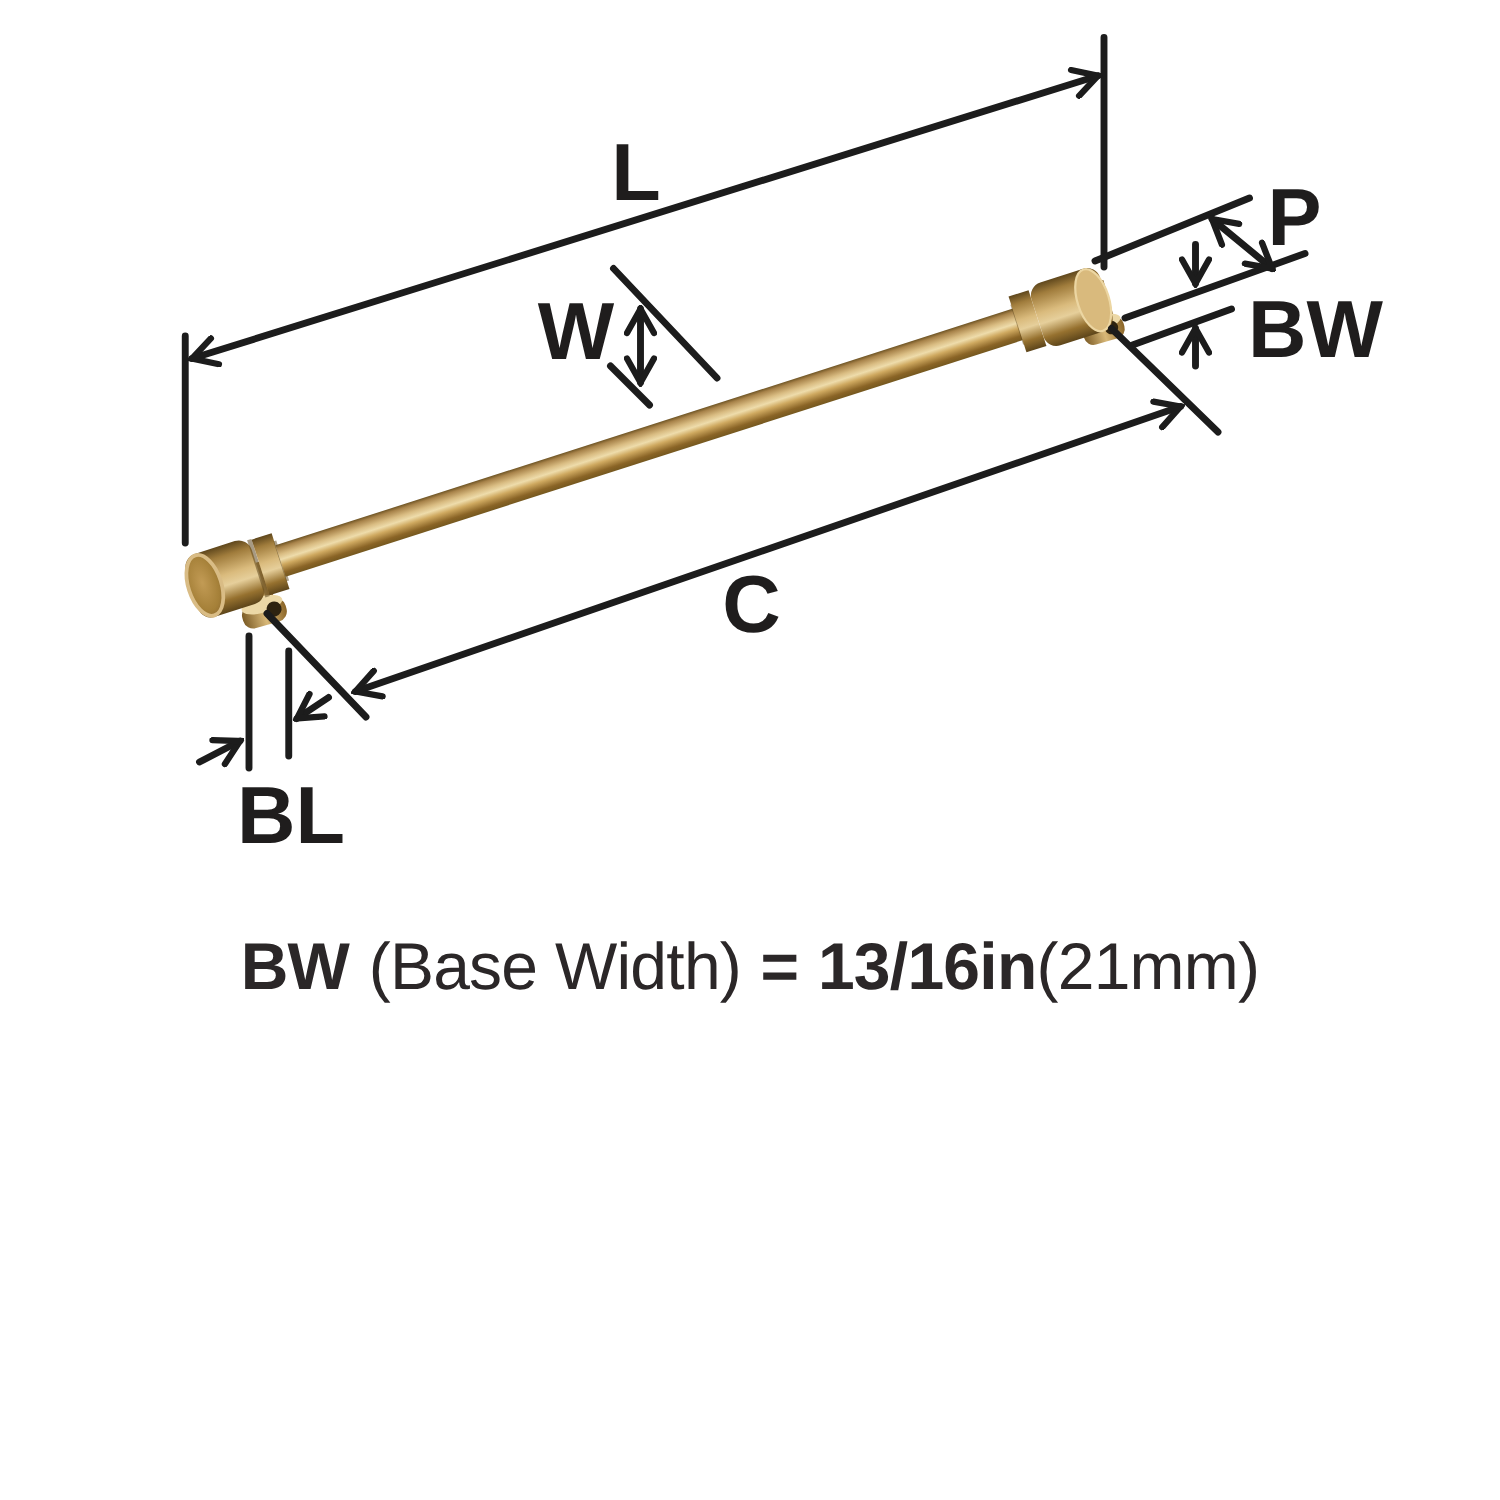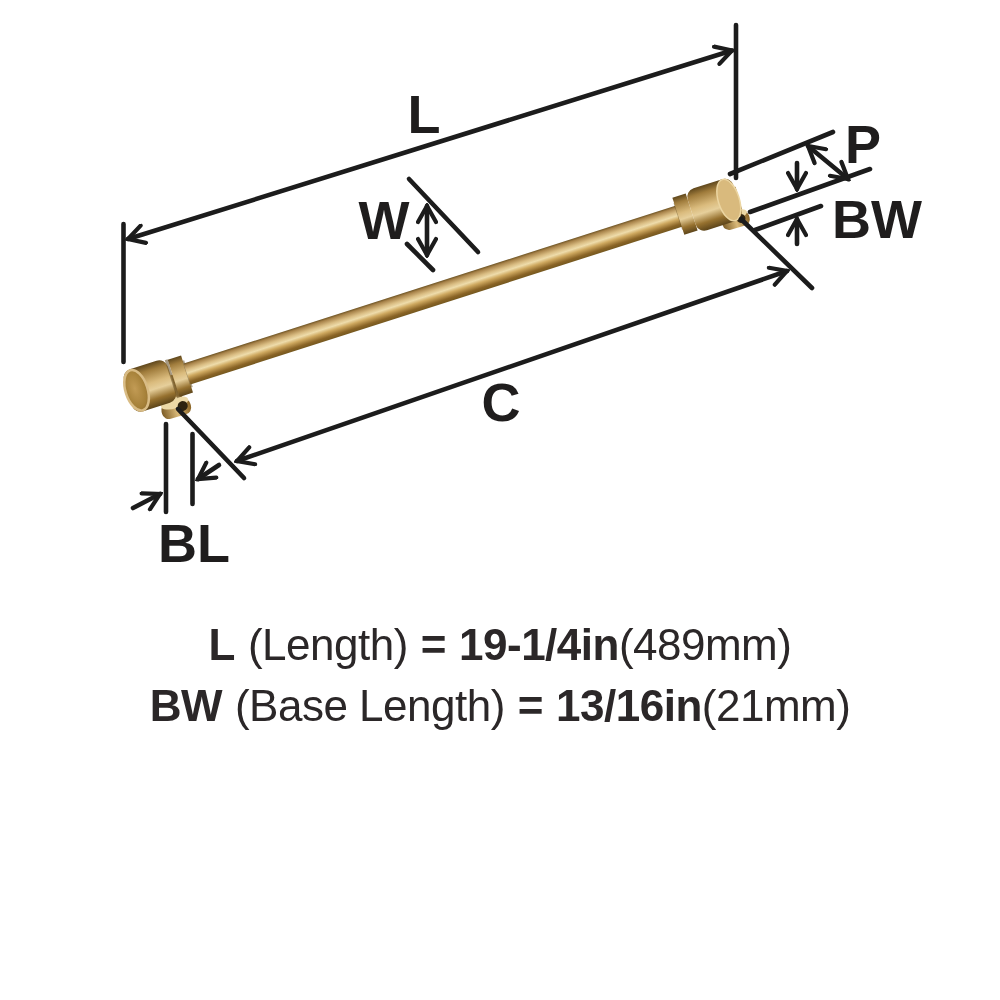--- a/index.html
+++ b/index.html
@@ -111,19 +111,16 @@
     <text class="dim-label" x="424" y="133" font-size="54" text-anchor="middle">L</text>
     <text class="dim-label" x="384" y="239" font-size="54" text-anchor="middle">W</text>
     <text class="dim-label" x="863" y="163" font-size="54" text-anchor="middle">P</text>
     <text class="dim-label" x="877" y="238" font-size="54" text-anchor="middle">BW</text>
     <text class="dim-label" x="501" y="421" font-size="54" text-anchor="middle">C</text>
     <text class="dim-label" x="194" y="562" font-size="54" text-anchor="middle">BL</text>
   </svg>
 
   <div class="spec-list">
     <div class="spec-line">
-      <span class="sym">L</span><span class="nm">(Length)</span><span class="eq">=</span><span class="val">19-1/4in</span><span class="mm">(489mm)</span>
-    </div>
-    <div class="spec-line">
-      <span class="sym">BW</span><span class="nm">(Base Length)</span><span class="eq">=</span><span class="val">13/16in</span><span class="mm">(21mm)</span>
+      <span class="sym">BW</span><span class="nm">(Base Width)</span><span class="eq">=</span><span class="val">13/16in</span><span class="mm">(21mm)</span>
     </div>
   </div>
 </div>
 
 </body></html>

